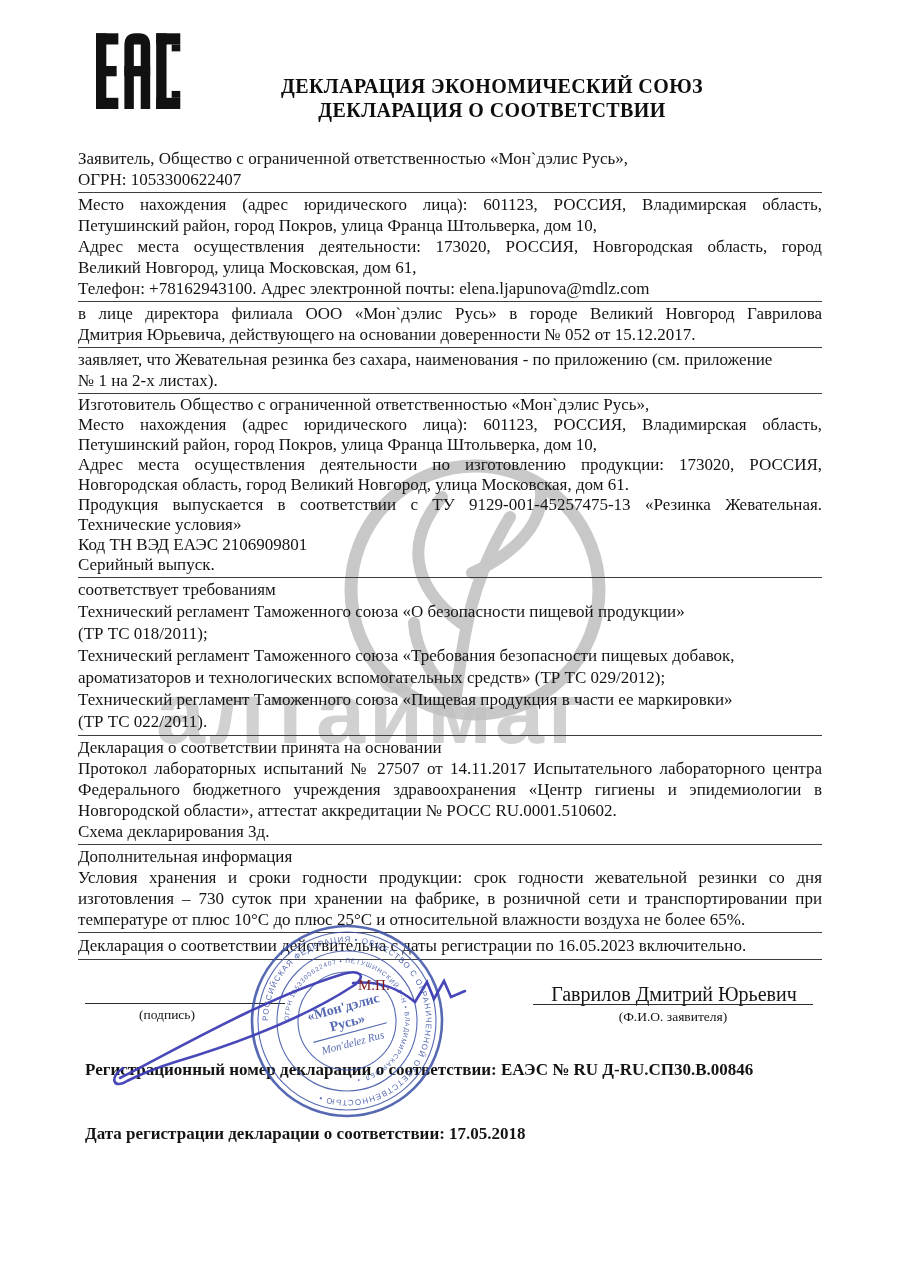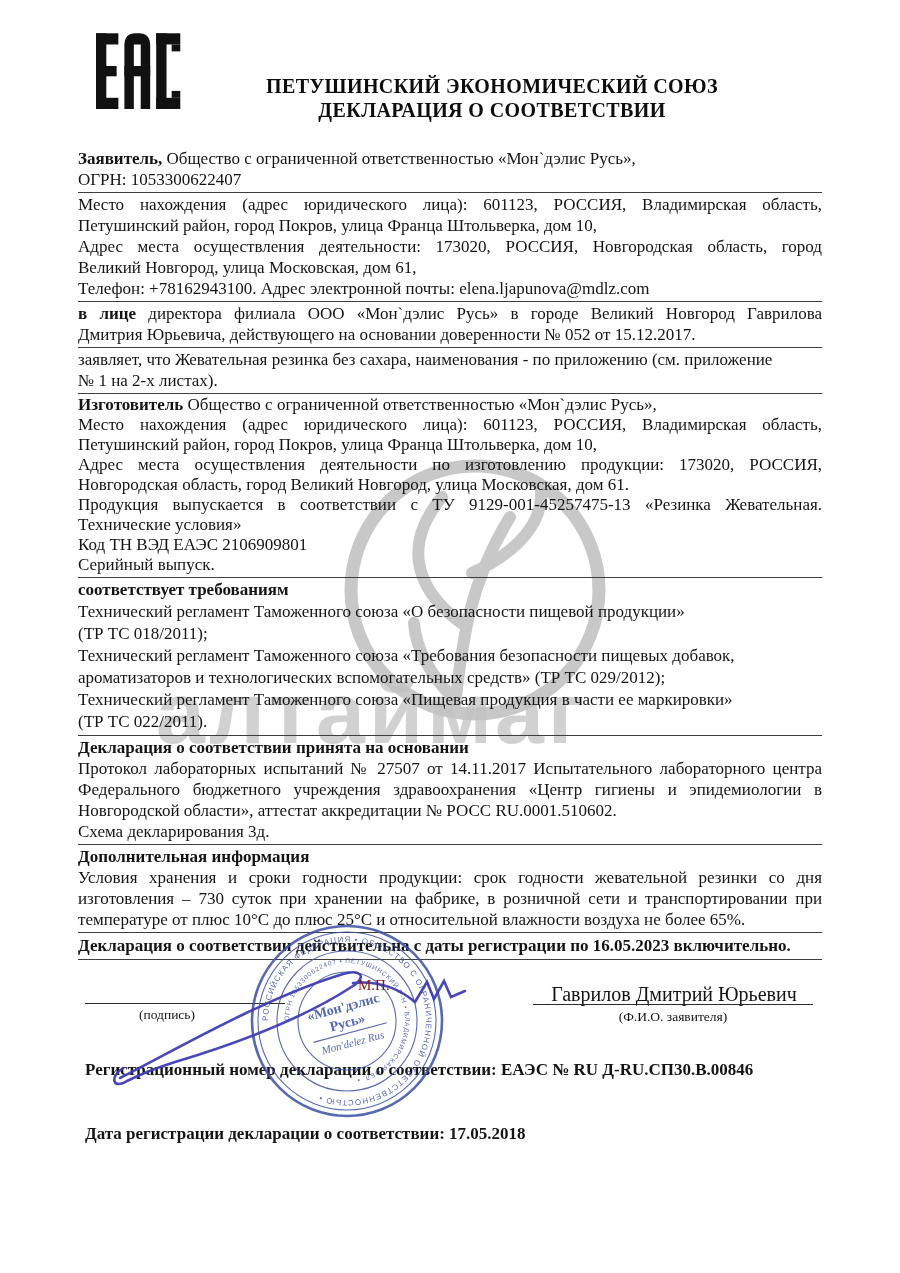--- a/index.html
+++ b/index.html
@@ -13,21 +13,21 @@
   .wm-logo{position:absolute;left:340px;top:455px;z-index:0;}
   .wm-brand{position:absolute;left:156px;top:662px;z-index:0;width:560px;
             font-family:"Liberation Sans", sans-serif;font-weight:bold;font-size:88px;
             letter-spacing:4px;color:#c2c2c2;opacity:.75;}
   .wm-tagline{position:absolute;left:120px;top:784px;width:690px;z-index:0;text-align:center;
             font-family:"Liberation Sans", sans-serif;font-size:21px;letter-spacing:6px;color:#d2d2d2;}
   
   .column{position:absolute;left:78px;top:147px;width:744px;z-index:2;font-size:17px;}
   .section{border-bottom:1px solid #3d3d3d;padding:1px 0 2px 0;}
   .line{line-height:21px;white-space:nowrap;}
-  .line b{font-weight:bold;}
+  .line b{font-weight:normal;}
   .line.justify{white-space:normal;text-align:justify;text-align-last:justify;}
   #sec-manufacturer .line{line-height:20px;}
   #sec-requirements .line{line-height:22px;}
   #sec-validity .line{line-height:23px;}
   
   .sig-line-left{position:absolute;left:85px;top:1003px;width:200px;border-top:1.4px solid #2c2c2c;z-index:2;}
   .sig-caption-left{position:absolute;left:112px;top:1007px;width:110px;text-align:center;
                     font-size:13.5px;z-index:2;}
   .mp-mark{position:absolute;left:358px;top:977px;font-size:15px;z-index:4;color:#7f1d1d;}
   .name-right{position:absolute;left:535px;top:983px;width:278px;text-align:center;font-size:20px;z-index:2;}
@@ -56,21 +56,21 @@
 
       <rect x="70" y="0" width="12" height="88"></rect>
       <rect x="70" y="0" width="28" height="13"></rect>
       <rect x="88" y="13" width="10" height="8"></rect>
       <rect x="70" y="75" width="28" height="13"></rect>
       <rect x="88" y="67" width="10" height="8"></rect>
     </g>
   </svg>
 
   <div class="title">
-    <div>ПЕТУШИНСКИЙ ЭКОНОМИЧЕСКИЙ СОЮЗ</div>
+    <div>ДЕКЛАРАЦИЯ ЭКОНОМИЧЕСКИЙ СОЮЗ</div>
     <div>ДЕКЛАРАЦИЯ О СООТВЕТСТВИИ</div>
   </div>
 
   <svg class="wm-logo" width="270" height="270" viewBox="0 0 270 270" aria-hidden="true">
     <g fill="none" stroke="#c8c8c8" stroke-linecap="round">
       <circle cx="135" cy="135" r="124" stroke-width="13"></circle>
       <path d="M115,250 C122,190 128,130 170,62" stroke-width="12"></path>
       <path d="M121,168 C70,130 66,85 102,42" stroke-width="12"></path>
       <path d="M132,118 C180,96 203,66 201,36" stroke-width="12"></path>
       <path d="M116,246 C92,222 76,196 74,168" stroke-width="12"></path>

